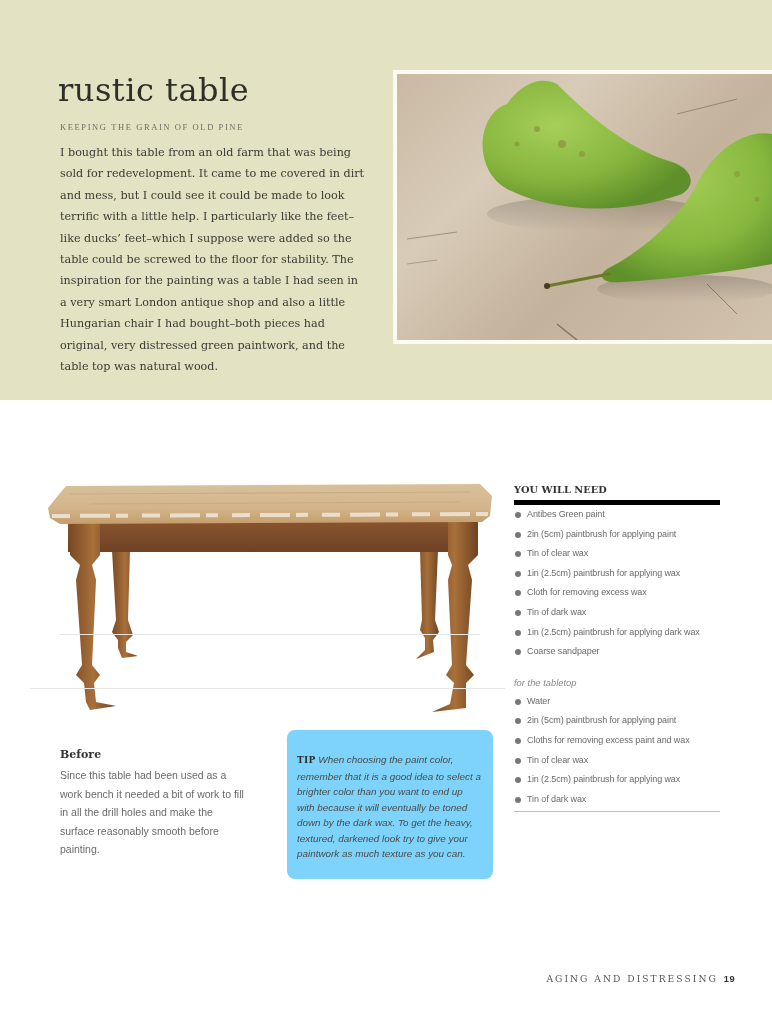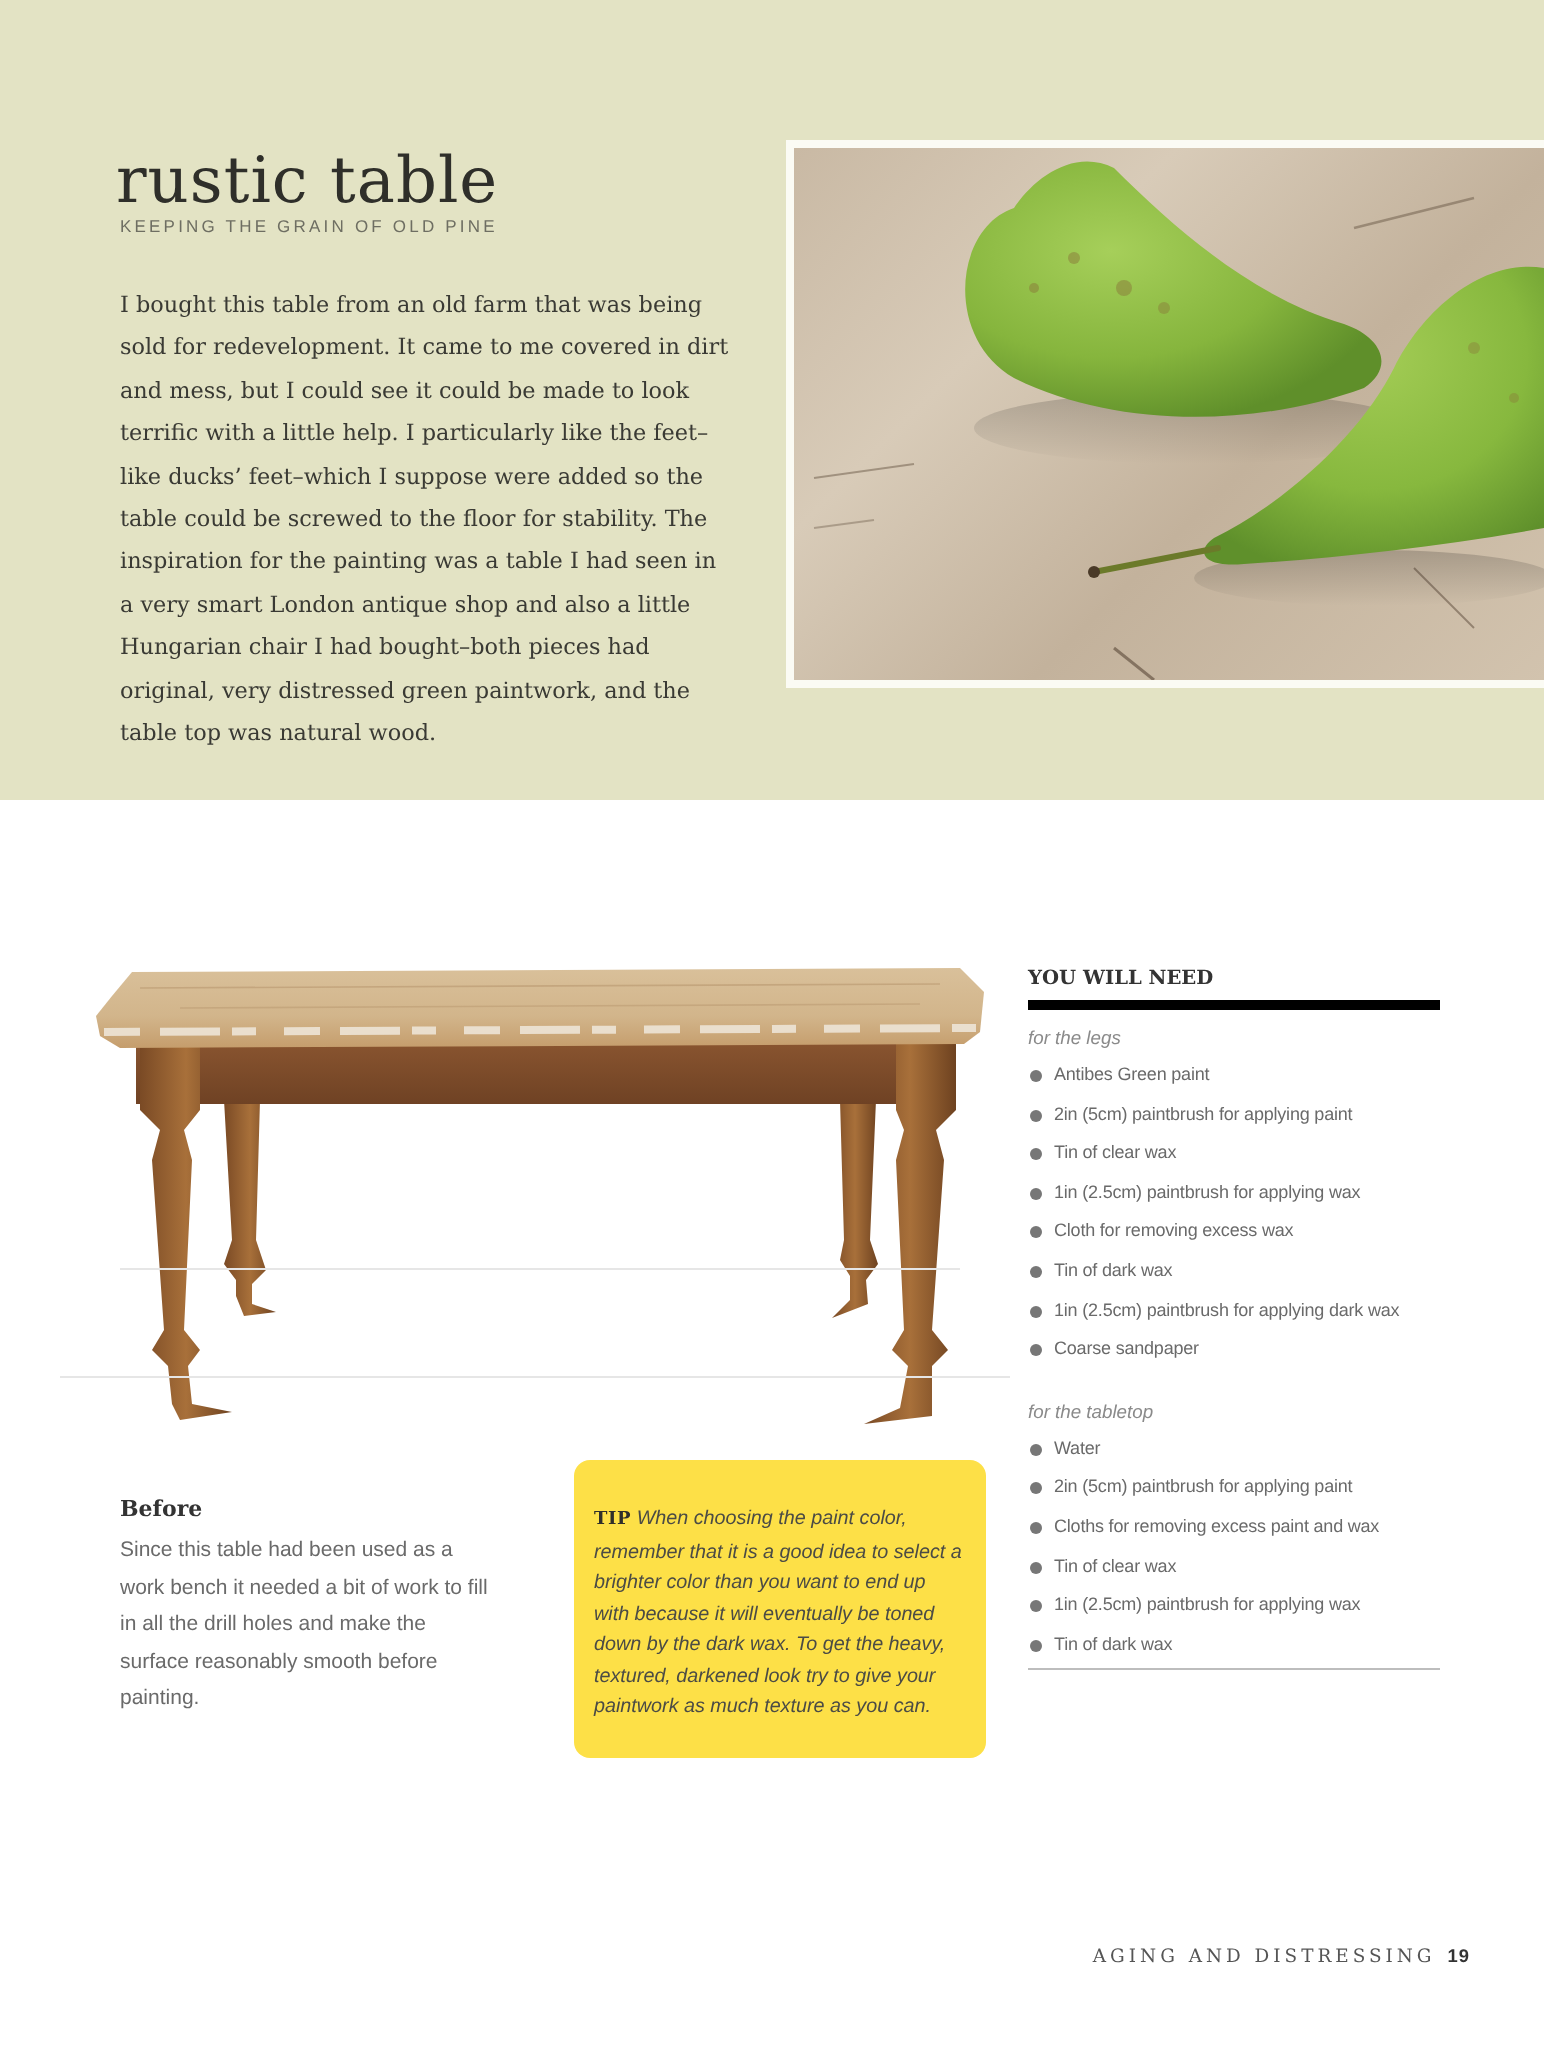--- a/index.html
+++ b/index.html
@@ -3,39 +3,39 @@
 <meta charset="utf-8">
 <style>
   * { margin:0; padding:0; box-sizing:border-box; }
   html, body { width:772px; height:1024px; background:#ffffff; overflow:hidden; }
   body { position:relative; font-family:"Liberation Sans", sans-serif; color:#333; }
 
   .header-band { position:absolute; left:0; top:0; width:772px; height:400px; background:#e3e3c4; }
 
   .title { position:absolute; left:58px; top:66px; font-family:"DejaVu Serif", serif; font-weight:300;
            font-size:32px; color:#2f2f2a; letter-spacing:0.5px; line-height:48px; }
-  .subtitle { position:absolute; left:60px; top:108px; font-family:Liberation Sans, sans-serif; font-size:8.5px;
+  .subtitle { position:absolute; left:60px; top:122px; font-family:Liberation Serif, serif; font-size:8.5px;
               letter-spacing:1.6px; color:#6e6e62; }
   .intro { position:absolute; left:60px; top:142px; width:305px; font-family:"DejaVu Serif", serif;
            font-size:11.2px; line-height:21.4px; color:#3a3a34; }
 
   .photo-frame { position:absolute; left:393px; top:70px; width:379px; height:274px; background:#fbfbf4;
                  padding:4px 0 4px 4px; }
   .photo { width:100%; height:100%; position:relative; overflow:hidden;
            background: linear-gradient(135deg,#c9b9a4 0%,#d8cbb8 30%,#c3b29c 60%,#d2c3ae 100%); }
   .photo svg { position:absolute; left:0; top:0; }
 
   .table-photo { position:absolute; left:30px; top:470px; width:480px; height:260px; }
   .floor-line { position:absolute; height:1px; background:#e6e6e6; }
 
   .before-heading { position:absolute; left:60px; top:748px; font-family:"DejaVu Serif", serif; font-weight:bold;
                     font-size:11px; color:#333; }
   .before-body { position:absolute; left:60px; top:766px; width:185px; font-size:10.5px; line-height:18.5px; color:#6a6a6a; }
 
-  .tip-box { position:absolute; left:287px; top:730px; width:206px; height:149px; background:#fde047;
+  .tip-box { position:absolute; left:287px; top:730px; width:206px; height:149px; background:#7dd3fc;
              border-radius:8px; padding:22px 10px 10px 10px; font-size:9.9px; line-height:15.5px; font-style:italic; color:#4b4b45; }
   .tip-label { font-family:"DejaVu Serif", serif; font-style:normal; font-weight:bold; font-size:9px; color:#2f2f2a; letter-spacing:0.3px; }
 
   .needs { position:absolute; left:514px; top:484px; width:206px; }
   .needs-heading { font-family:"DejaVu Serif", serif; font-weight:bold; font-size:9.8px; color:#333; padding-bottom:5px;
                    border-bottom:5px solid #000000; }
   .needs-sub { font-style:italic; font-size:9.4px; color:#8a8a8a; margin-top:5px; height:18px; line-height:18px; }
   .needs-sub.second { margin-top:12px; }
   .needs-list { list-style:none; }
   .needs-list li { font-size:9px; color:#6a6a6a; height:19.6px; line-height:19.6px; position:relative; padding-left:13px; letter-spacing:-0.1px; }
@@ -138,21 +138,20 @@
 <div class="before-heading">Before</div>
 <p class="before-body">Since this table had been used as a work bench it needed a bit of work to fill in all the drill holes and make the surface reasonably smooth before painting.</p>
 
 <div class="tip-box">
   <span class="tip-label">TIP</span><span> When choosing the paint color, remember that it is a good idea to select a brighter color than you want to end up with because it will eventually be toned down by the dark wax. To get the heavy, textured, darkened look try to give your paintwork as much texture as you can.</span>
 </div>
 
 <div class="needs">
   <div class="needs-heading">YOU WILL NEED</div>
 
-  <div class="needs-sub">for the legs</div>
   <ul class="needs-list">
     <li><span class="bullet"></span><span>Antibes Green paint</span></li>
     <li><span class="bullet"></span><span>2in (5cm) paintbrush for applying paint</span></li>
     <li><span class="bullet"></span><span>Tin of clear wax</span></li>
     <li><span class="bullet"></span><span>1in (2.5cm) paintbrush for applying wax</span></li>
     <li><span class="bullet"></span><span>Cloth for removing excess wax</span></li>
     <li><span class="bullet"></span><span>Tin of dark wax</span></li>
     <li><span class="bullet"></span><span>1in (2.5cm) paintbrush for applying dark wax</span></li>
     <li><span class="bullet"></span><span>Coarse sandpaper</span></li>
   </ul>

